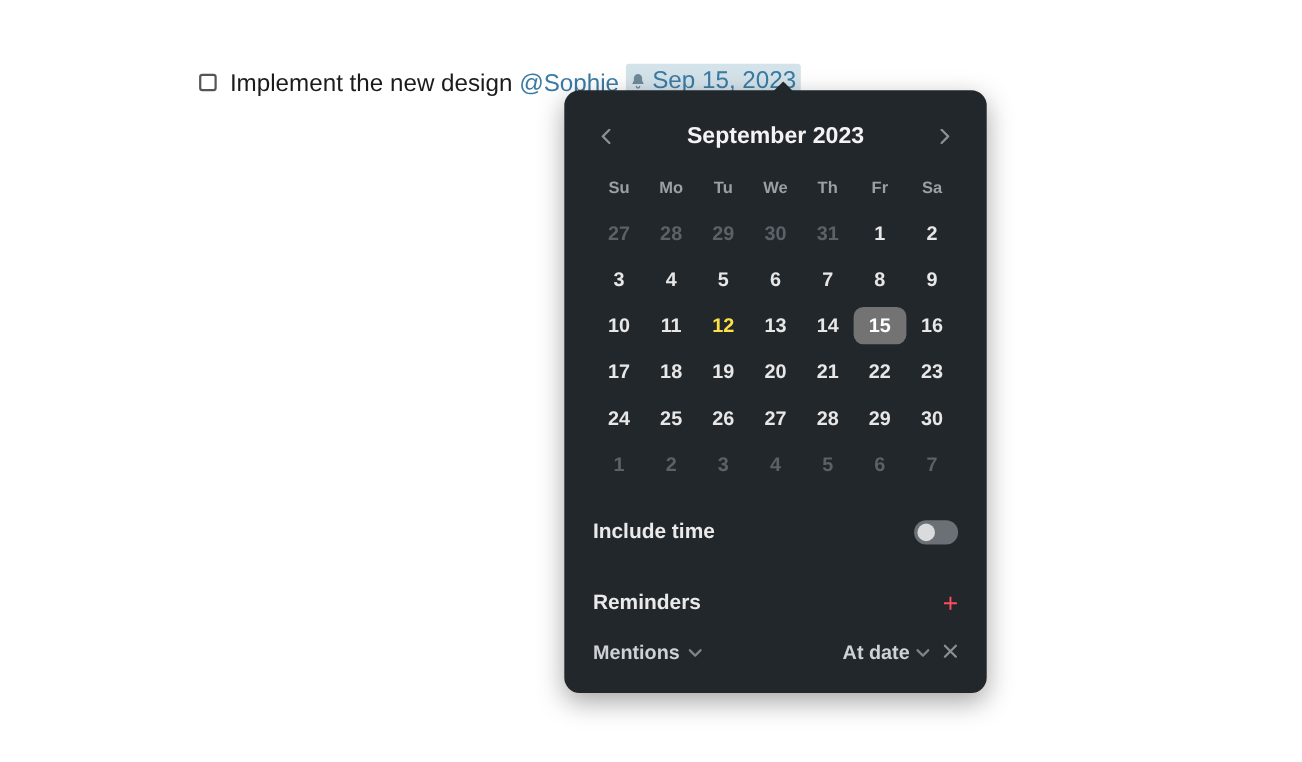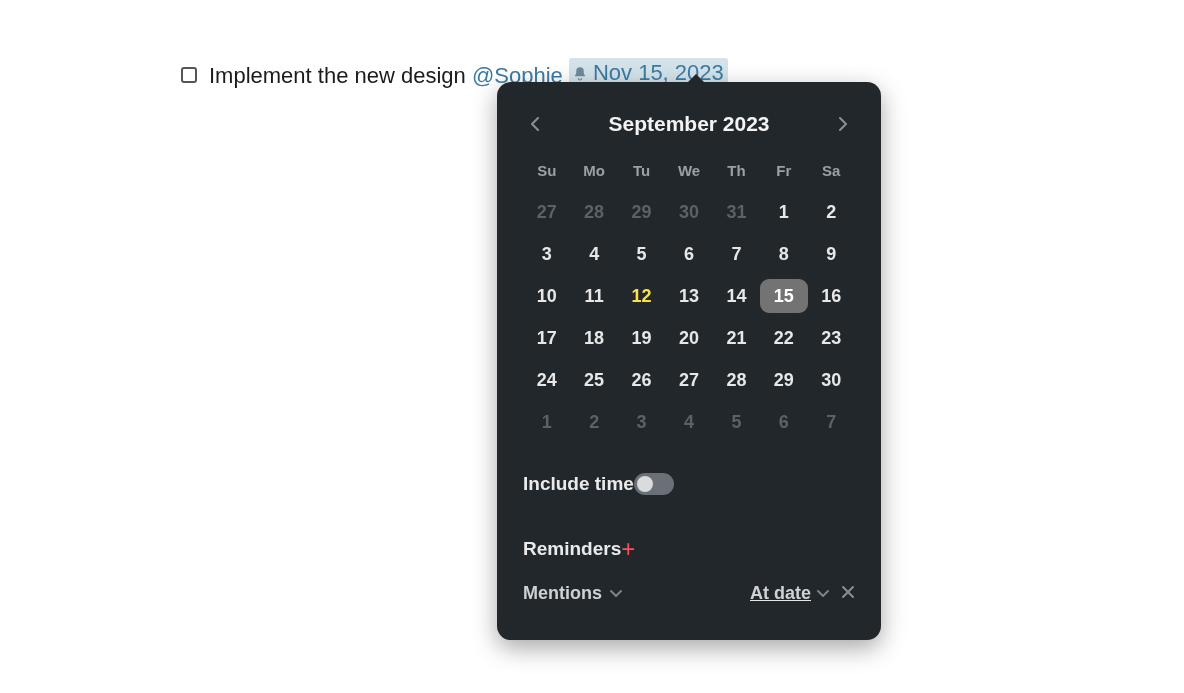--- a/index.html
+++ b/index.html
@@ -37,27 +37,27 @@
       border-radius: 3px;
       display: inline-flex;
       align-items: center;
       gap: 4px;
     }
     .task-date-wrap svg { margin-top: 1px; }
     .task-date-text { color: #3b7ba3; }
 
     .popover {
       position: absolute;
-      left: 497px;
+      left: 513px;
       top: 82px;
       width: 384px;
       background: #22272b;
       border-radius: 14px;
       box-shadow: 0 8px 24px rgba(0,0,0,0.35);
-      padding: 30px 26px 36px 26px;
+      padding: 30px 26px 26px 26px;
       color: #e6e6e6;
     }
     .popover:before {
       content: "";
       position: absolute;
       top: -8px;
       left: 190px;
       width: 0; height: 0;
       border-left: 9px solid transparent;
       border-right: 9px solid transparent;
@@ -109,21 +109,21 @@
     .cal-day.out { color: #5b6167; font-weight: 600; }
     .cal-day.today { color: #fde047; }
     .cal-day.selected { background: #737373; color: #fff; border-radius: 9px; }
 
     .section {
       margin-top: 34px;
     }
     .row {
       display: flex;
       align-items: center;
-      justify-content: flex-start;
+      justify-content: space-between;
     }
     .row-label {
       color: #eaeaea;
       font-weight: 700;
       font-size: 19px;
     }
 
     .toggle {
       width: 40px;
       height: 22px;
@@ -163,21 +163,20 @@
       align-items: center;
       gap: 8px;
       color: #cfd2d5;
       font-weight: 600;
       cursor: pointer;
     }
     .rem-right {
       display: flex;
       align-items: center;
       gap: 12px;
-      text-decoration: underline;
     }
     .rem-when {
       display: flex;
       align-items: center;
       gap: 6px;
       color: #cfd2d5;
       font-weight: 600;
       cursor: pointer;
     }
     .chev-down { color: #7d8388; }
@@ -192,21 +191,21 @@
 
 <div class="task-line">
   <span class="task-checkbox"></span>
   <span>
     <span class="task-text">Implement the new design </span><span class="task-mention">@Sophie</span>
     <span class="task-date-wrap">
       <svg width="18" height="18" viewBox="0 0 24 24" fill="none">
         <path d="M12 3a5 5 0 0 0-5 5v3l-2 4h14l-2-4V8a5 5 0 0 0-5-5z" fill="#6e8a9a"></path>
         <path d="M10 18a2 2 0 0 0 4 0" stroke="#6e8a9a" stroke-width="1.6" stroke-linecap="round"></path>
       </svg>
-      <span class="task-date-text">Nov 15, 2023</span>
+      <span class="task-date-text">Sep 15, 2023</span>
     </span>
   </span>
 </div>
 
 <div class="popover">
 
   <div class="cal-header">
     <span class="cal-arrow">
       <svg width="12" height="14" viewBox="0 0 10 14">
         <path d="M8 1 L2 7 L8 13" stroke="#8a9096" stroke-width="2" fill="none" stroke-linecap="round" stroke-linejoin="round"></path>

